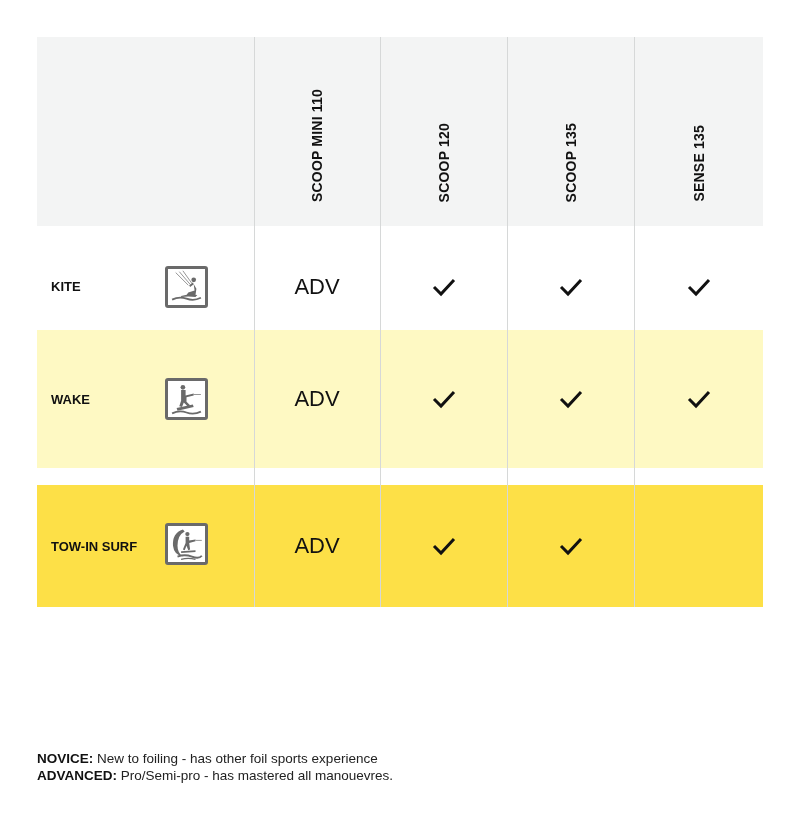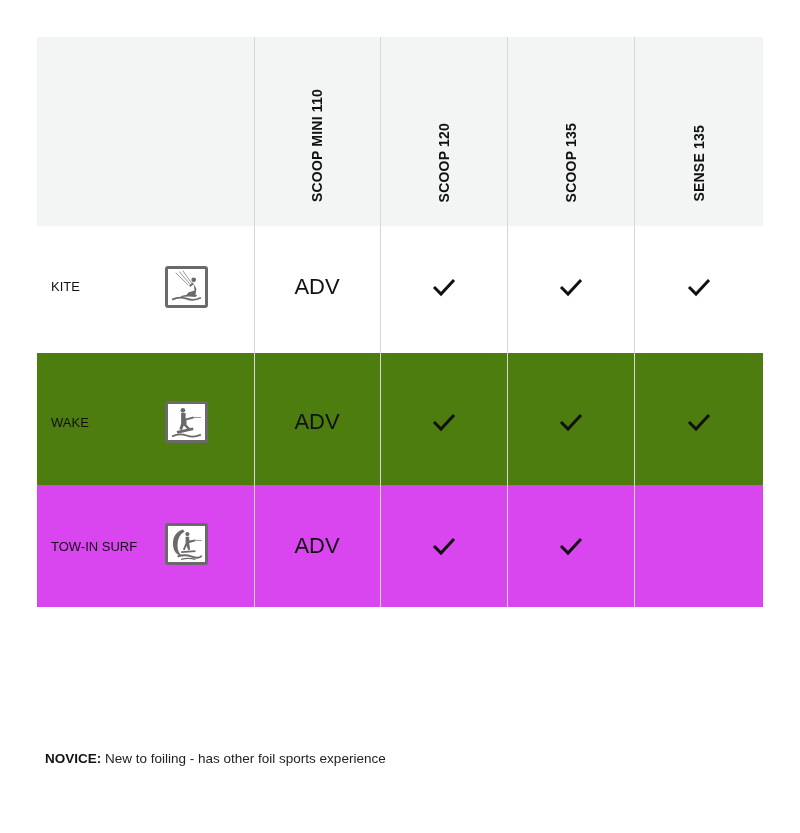--- a/index.html
+++ b/index.html
@@ -3,54 +3,54 @@
 <meta charset="utf-8">
 <style>
   * { box-sizing: border-box; margin: 0; padding: 0; }
   html, body { width: 800px; height: 833px; background: #ffffff; overflow: hidden; }
   body { font-family: "Liberation Sans", sans-serif; color: #111; position: relative; }
 
   .table { position: absolute; left: 37px; top: 37px; width: 726px; height: 570px; }
   .row { position: absolute; left: 0; width: 726px; }
   .row.header { top: 0; height: 189px; background: #f3f4f4; }
   .row.r1 { top: 189px; height: 121px; background: #ffffff; }
-  .row.r2 { top: 316px; height: 138px; background: #4d7c0f; }
-  .row.r3 { top: 448px; height: 122px; background: #d946ef; }
+  .row.r2 { top: 293px; height: 138px; background: #fef9c3; }
+  .row.r3 { top: 448px; height: 122px; background: #fde047; }
 
   .vline { position: absolute; top: 0; height: 570px; width: 1px; background: #d6d8d8; }
 
   .col-head {
     position: absolute; top: 0; height: 189px;
     display: flex; align-items: flex-end; justify-content: center;
     padding-bottom: 24px;
   }
   .col-head span {
     writing-mode: vertical-rl; transform: rotate(180deg);
     font-weight: bold; font-size: 14px; letter-spacing: 0.2px; color: #111; white-space: nowrap;
   }
 
   .sport-label {
-    position: absolute; left: 14px; font-weight: normal; font-size: 13px; color: #111;
+    position: absolute; left: 14px; font-weight: bold; font-size: 13px; color: #111;
     display: flex; align-items: center; height: 100%;
   }
   .sport-icon {
     position: absolute; left: 128px; width: 43px; height: 42px;
     border: 3px solid #6a6a6a; border-radius: 3px; background: #fff;
   }
   .sport-icon svg { width: 100%; height: 100%; display: block; }
 
   .cell {
     position: absolute; top: 0; height: 100%;
     display: flex; align-items: center; justify-content: center;
     font-size: 22px; color: #111;
   }
   .cell svg { width: 24px; height: 20px; }
 
   .legend { position: absolute; left: 37px; top: 750px; font-size: 13.5px; line-height: 17px; color: #222; }
-  .legend b { color: #111; margin-left: 8px; }
+  .legend b { color: #111; }
 </style>
 </head>
 <body>
 
 <div class="table">
 
   <div class="row header">
     <div class="col-head" style="left:217px;width:126px;">
       <span>SCOOP MINI 110</span>
     </div>
@@ -153,13 +153,14 @@
   </div>
 
   <div class="vline" style="left:217px;"></div>
   <div class="vline" style="left:343px;"></div>
   <div class="vline" style="left:470px;"></div>
   <div class="vline" style="left:597px;"></div>
 </div>
 
 <div class="legend">
   <div><b>NOVICE:</b><span> New to foiling - has other foil sports experience</span></div>
+  <div><b>ADVANCED:</b><span> Pro/Semi-pro - has mastered all manouevres.</span></div>
 </div>
 
 </body></html>

